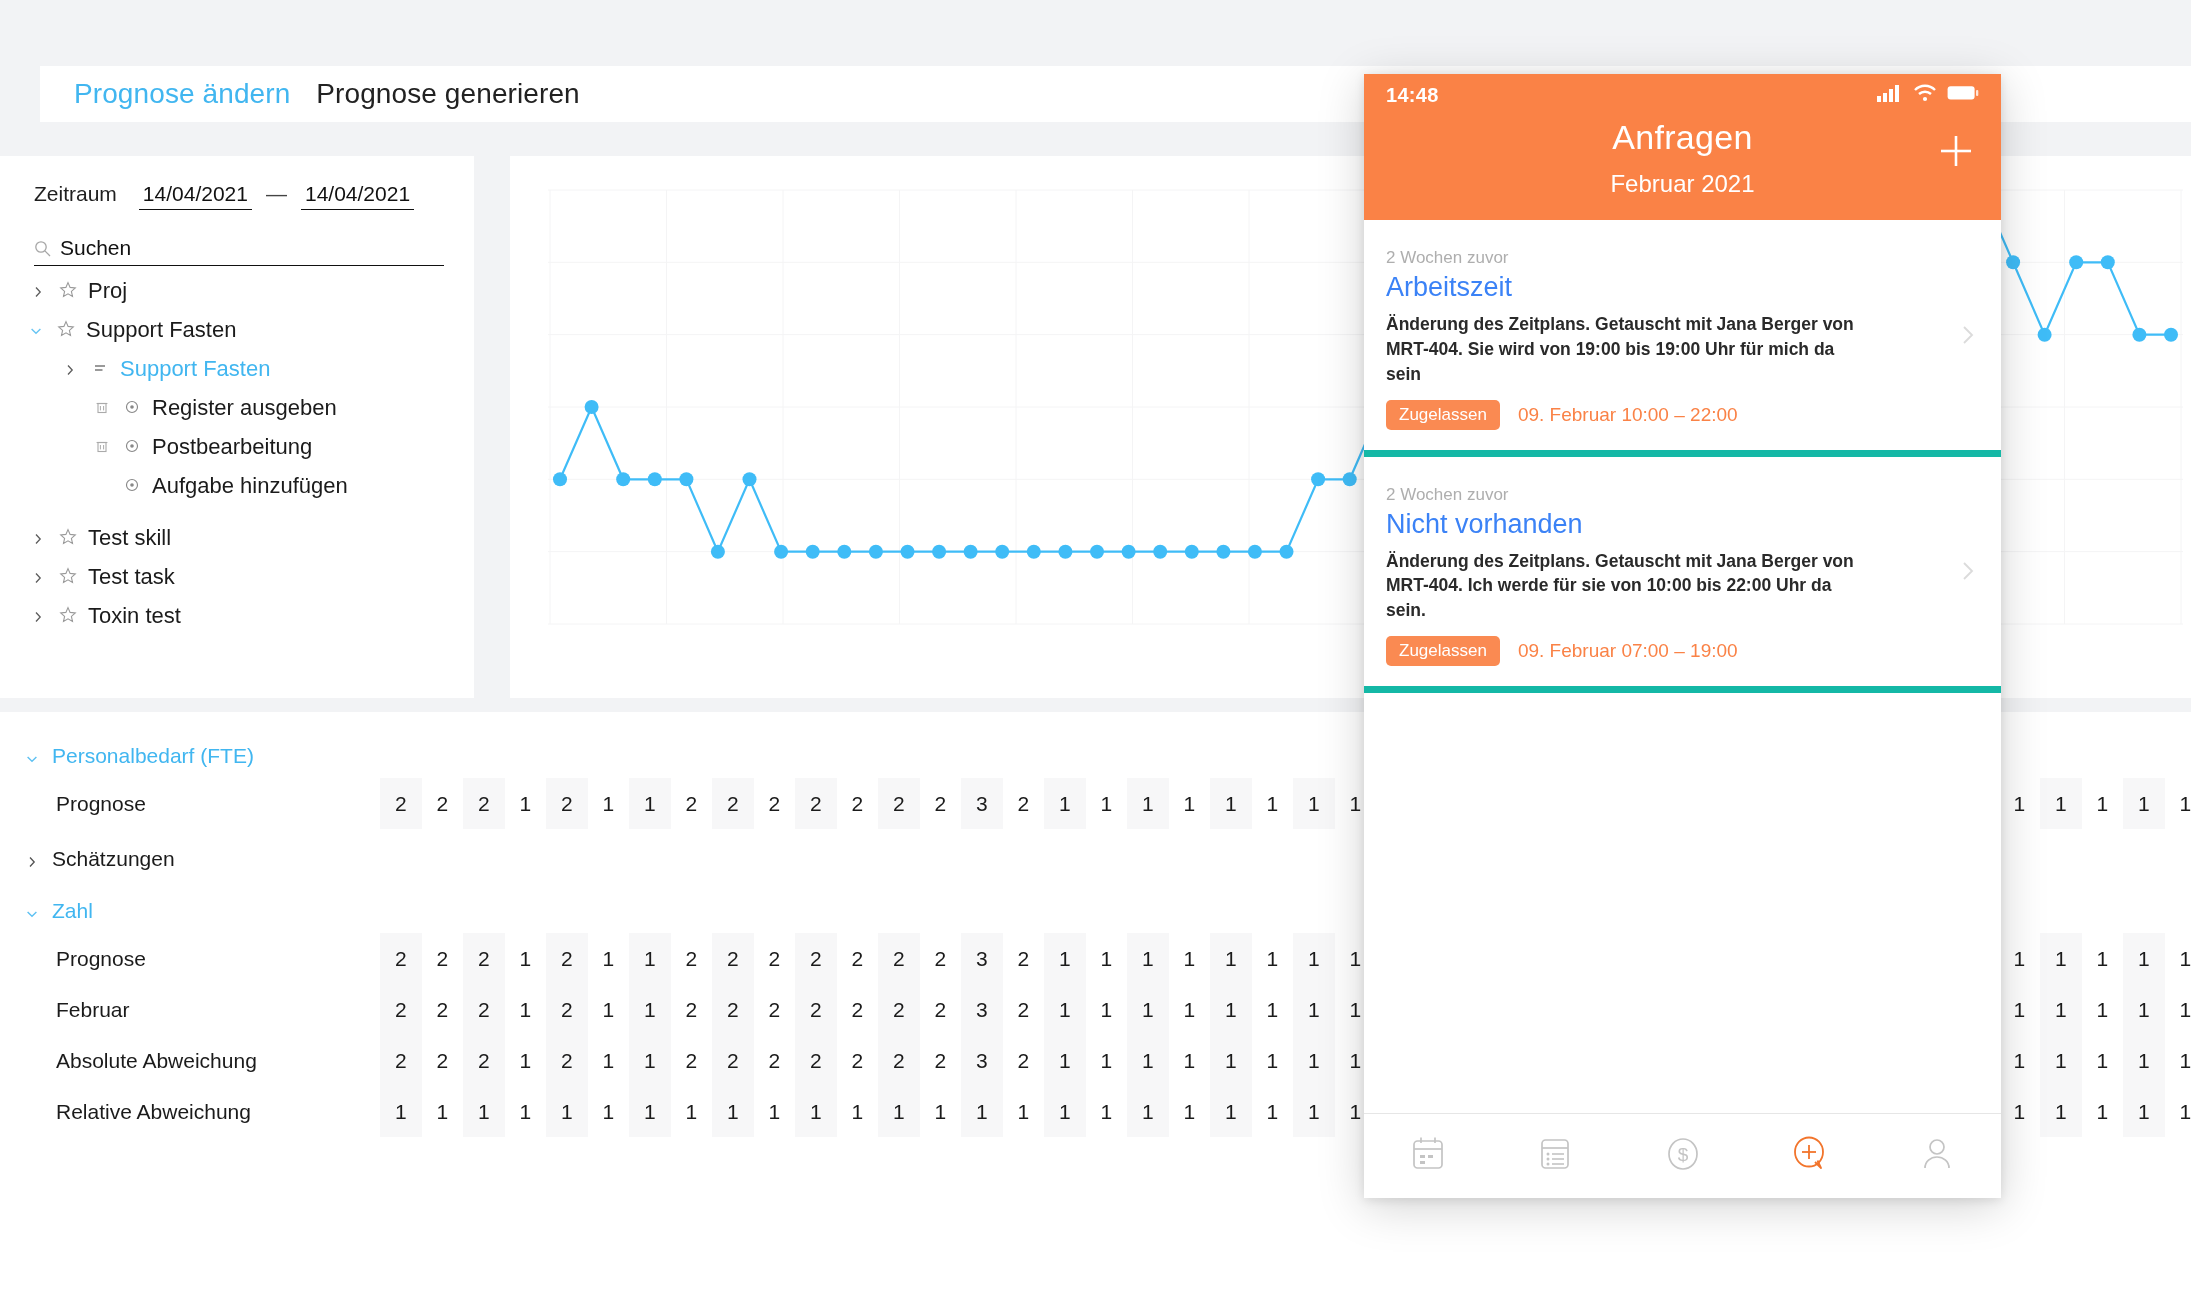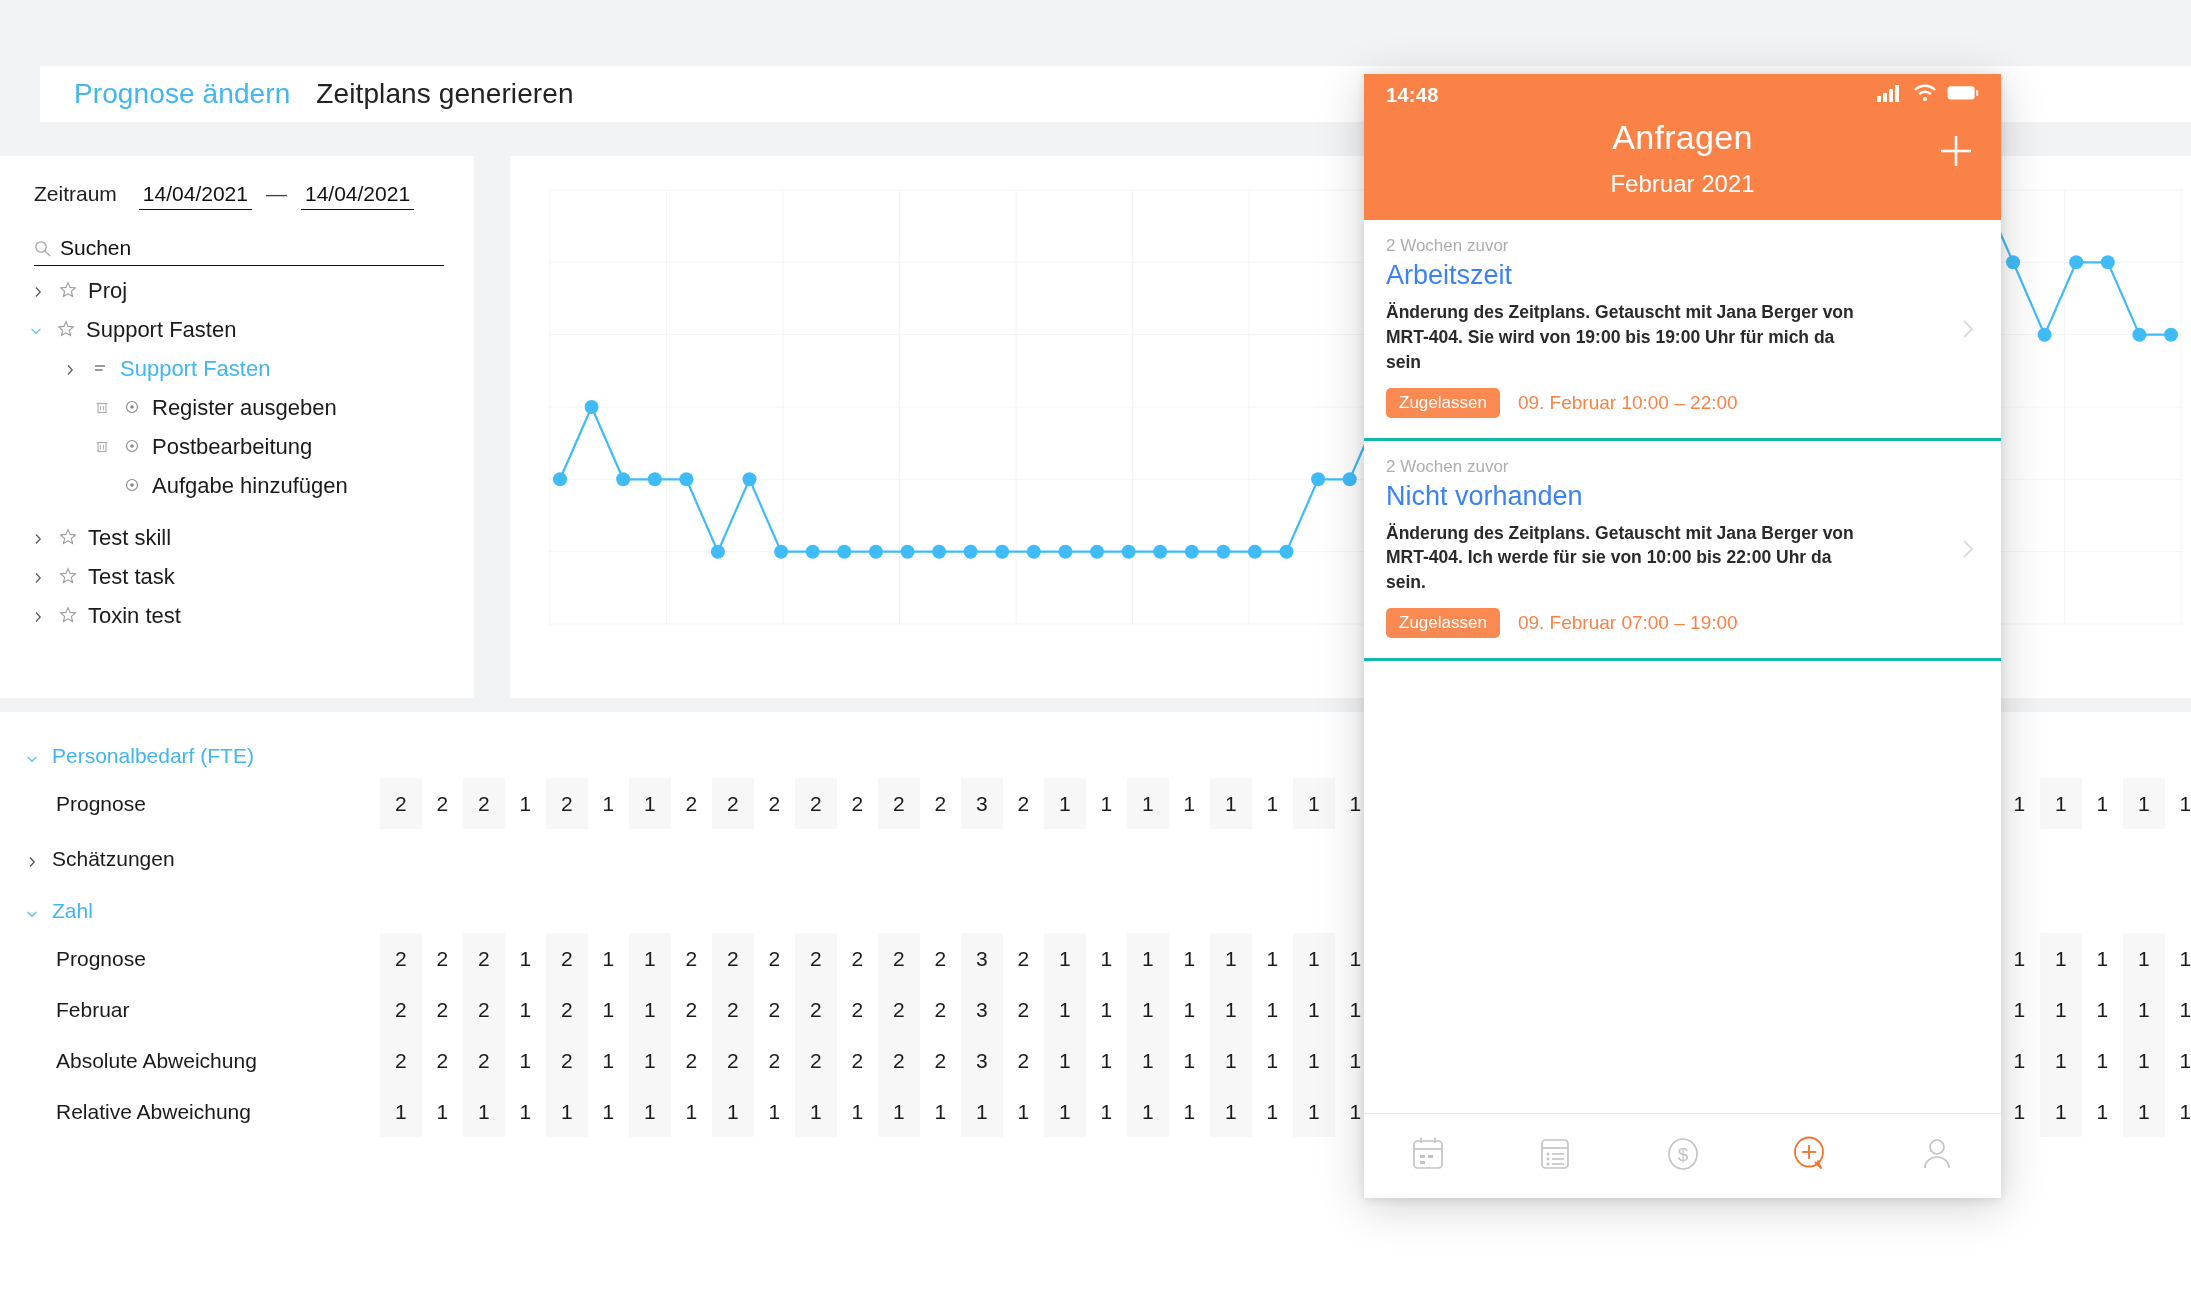--- a/index.html
+++ b/index.html
@@ -234,22 +234,22 @@
     position: absolute;
     right: 26px;
     top: 58px;
     width: 38px; height: 38px;
     cursor: pointer;
   }
 
   .req-list { background: #fff; }
   .req-item {
     position: relative;
-    padding: 16px 60px 20px 22px;
-    border-bottom: 3px solid #14b8a6;
+    padding: 28px 60px 20px 22px;
+    border-bottom: 7px solid #14b8a6;
   }
   .req-ago { font-size: 17px; color: #aeaeae; margin-bottom: 4px; }
   .req-title { font-size: 27px; color: #3b82f6; margin-bottom: 9px; }
   .req-desc {
     font-size: 17.5px;
     color: #2a2a2a;
     line-height: 1.42;
     font-weight: bold;
     max-width: 470px;
   }
@@ -294,21 +294,21 @@
     cursor: pointer;
   }
 </style>
 </head>
 <body>
 
 <div id="app">
 
   <div class="topbar">
     <div class="tab active">Prognose ändern</div>
-    <div class="tab">Zeitplans generieren</div>
+    <div class="tab">Prognose generieren</div>
   </div>
 
   <div class="tree-panel">
 
     <div class="period-row">
       <span class="period-label">Zeitraum</span>
       <span class="period-date">14/04/2021</span>
       <span class="period-dash">—</span>
       <span class="period-date">14/04/2021</span>
     </div>

